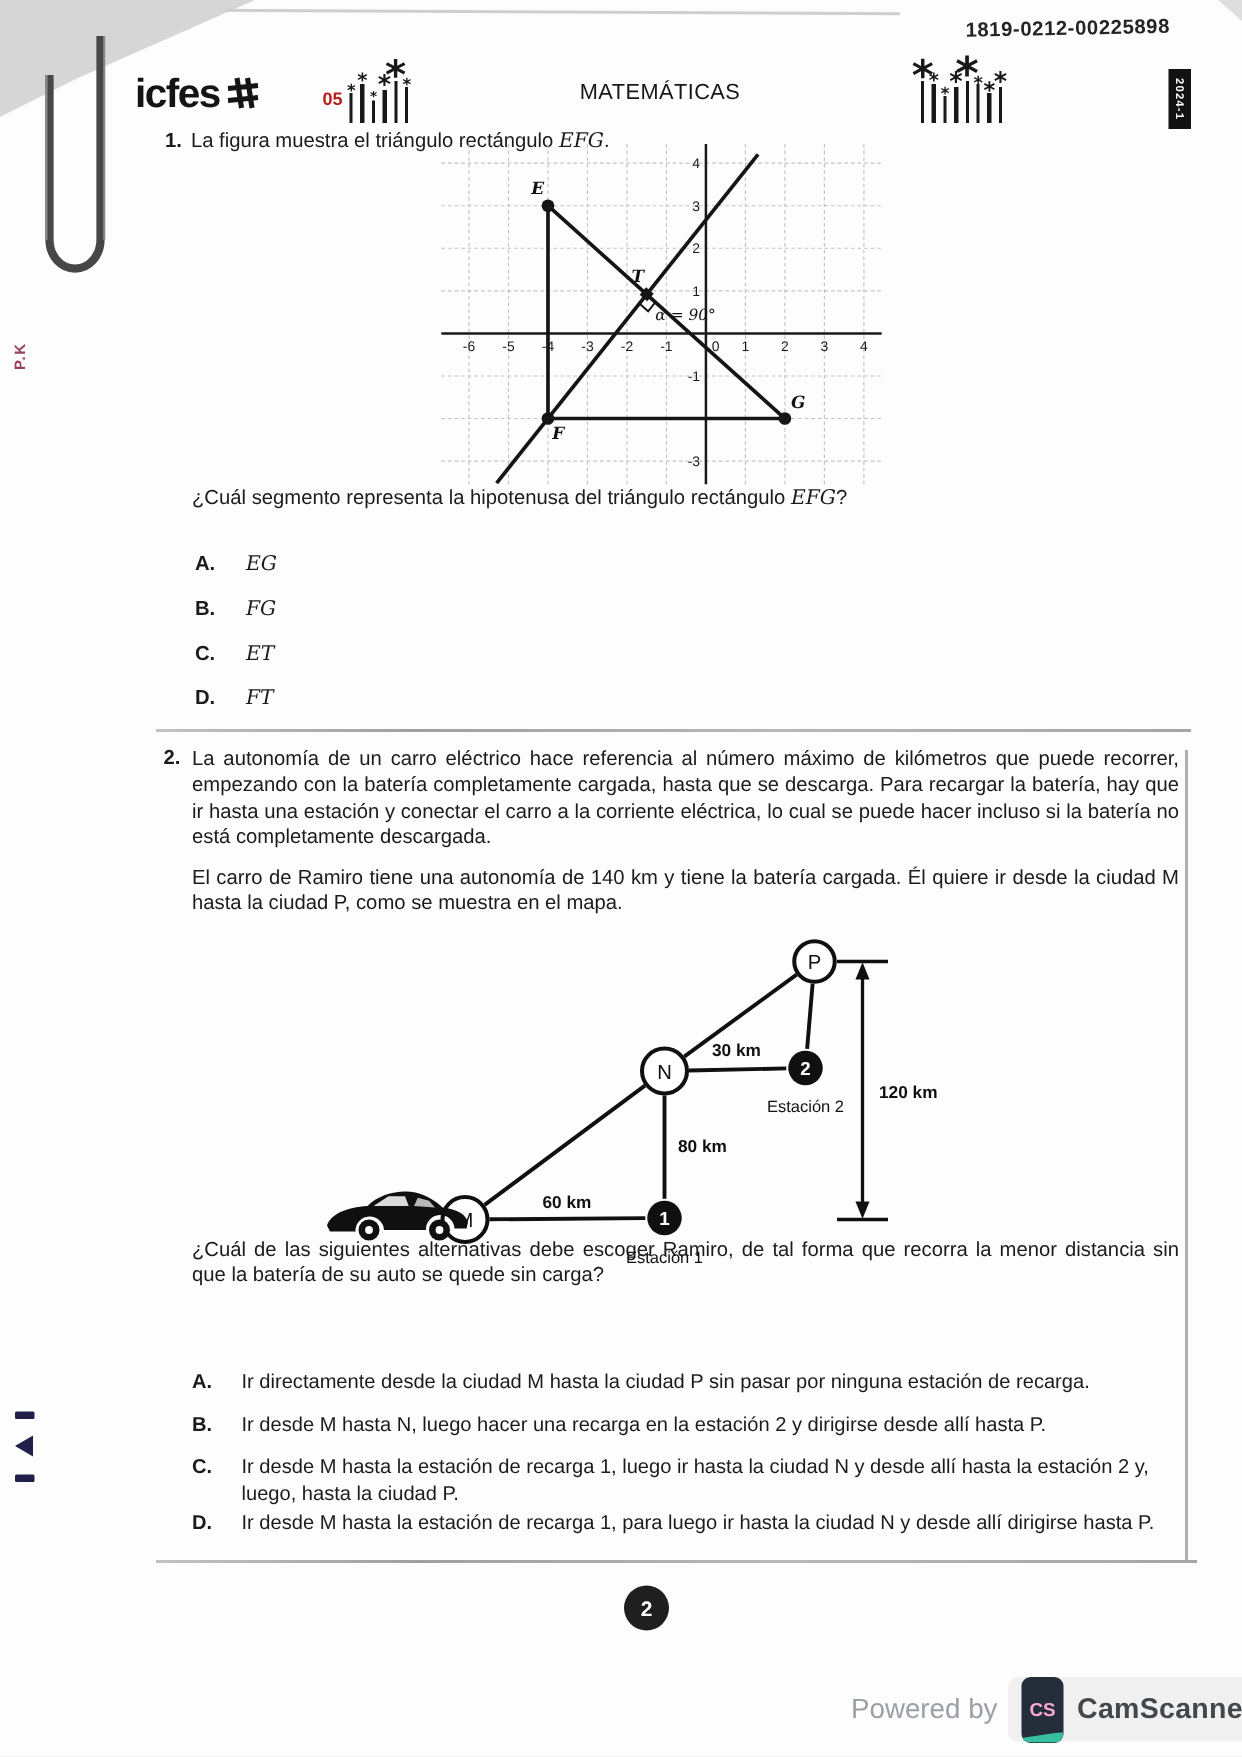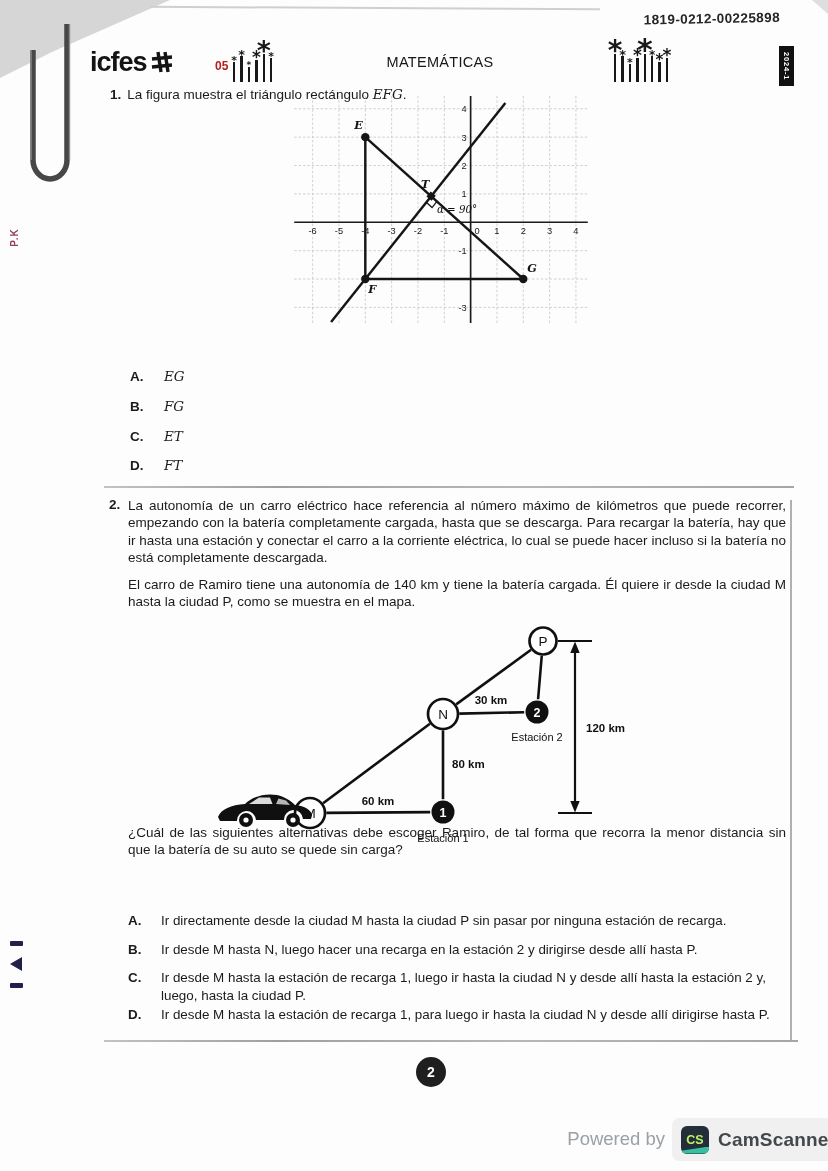--- a/index.html
+++ b/index.html
@@ -69,22 +69,22 @@
   .opt2 .letter { position:absolute; left:0; font-weight:bold; }
   .opt2 .txt { display:block; margin-left:33px; }
 
   
   #page-circle { left:416px; top:1057px; width:30px; height:30px; border-radius:50%;
     background:#1f1f1f; color:#fff; font-size:14px; font-weight:bold;
     display:flex; align-items:center; justify-content:center; }
   #powered-by { left:560px; top:1128px; width:105px; font-size:18.5px; color:#9aa0a5; text-align:right; }
   #cs-badge { left:672px; top:1118px; height:43px; padding:0 14px 0 9px; background:#f0f0f0;
     border-radius:7px; display:flex; align-items:center; gap:9px; }
-  #cs-icon { position:relative; width:28px; height:28px; border-radius:6px; background:#242e3b;
-    color:#bef264; font-size:12.5px; font-weight:bold; display:flex; align-items:center;
+  #cs-icon { position:relative; width:28px; height:44px; border-radius:6px; background:#242e3b;
+    color:#f9a8d4; font-size:12.5px; font-weight:bold; display:flex; align-items:center;
     justify-content:center; overflow:hidden; }
   #cs-icon::after { content:""; position:absolute; left:0; right:0; bottom:0; height:7px;
     background:#38bf9f; clip-path:polygon(0 100%,0 60%,100% 0,100% 100%); }
   #cs-text { font-size:19px; font-weight:600; color:#43484d; letter-spacing:.2px; }
 
   
   .grid { stroke:#c3c3c3; stroke-width:.8; stroke-dasharray:2.5 2; }
   .axis { stroke:#1a1a1a; stroke-width:1.7; }
   .tick { font:9.5px "Liberation Sans",sans-serif; fill:#1a1a1a; }
   .main { stroke:#151515; stroke-width:2.5; }
@@ -229,20 +229,21 @@
       <circle cx="72.6457399103139" cy="187.05" r="4.3" fill="#151515"></circle>
       <circle cx="234.08071748878922" cy="187.05" r="4.3" fill="#151515"></circle>
       <rect x="136.51031390134528" y="98.97" width="6.8" height="6.8" fill="#151515" transform="rotate(40 139.9103139013453 102.37)"></rect>
       <text x="65.6457399103139" y="34.050000000000004" class="ptlab" text-anchor="middle">E</text>
       <text x="79.6457399103139" y="201.05" class="ptlab" text-anchor="middle">F</text>
       <text x="243.08071748878922" y="180.05" class="ptlab" text-anchor="middle">G</text>
       <text x="133.9103139013453" y="94.37" class="ptlab" text-anchor="middle">T</text>
       <text x="145.82959641255604" y="119.77" class="anglab">α = 90°</text>
     </svg>
 
+  <div id="q1-question" class="abs"><span>¿Cuál segmento representa la hipotenusa del triángulo rectángulo </span><span class="math">EFG</span><span>?</span></div>
 
   <div class="opt1 abs" style="top:368px"><span class="letter">A.</span><span class="math">EG</span></div>
   <div class="opt1 abs" style="top:398px"><span class="letter">B.</span><span class="math">FG</span></div>
   <div class="opt1 abs" style="top:428px"><span class="letter">C.</span><span class="math">ET</span></div>
   <div class="opt1 abs" style="top:457px"><span class="letter">D.</span><span class="math">FT</span></div>
 
   <div class="h-divider abs" style="top:486px;width:690px"></div>
   <div id="v-edge" class="abs"></div>
 
   <div id="q2-num" class="abs">2.</div>

